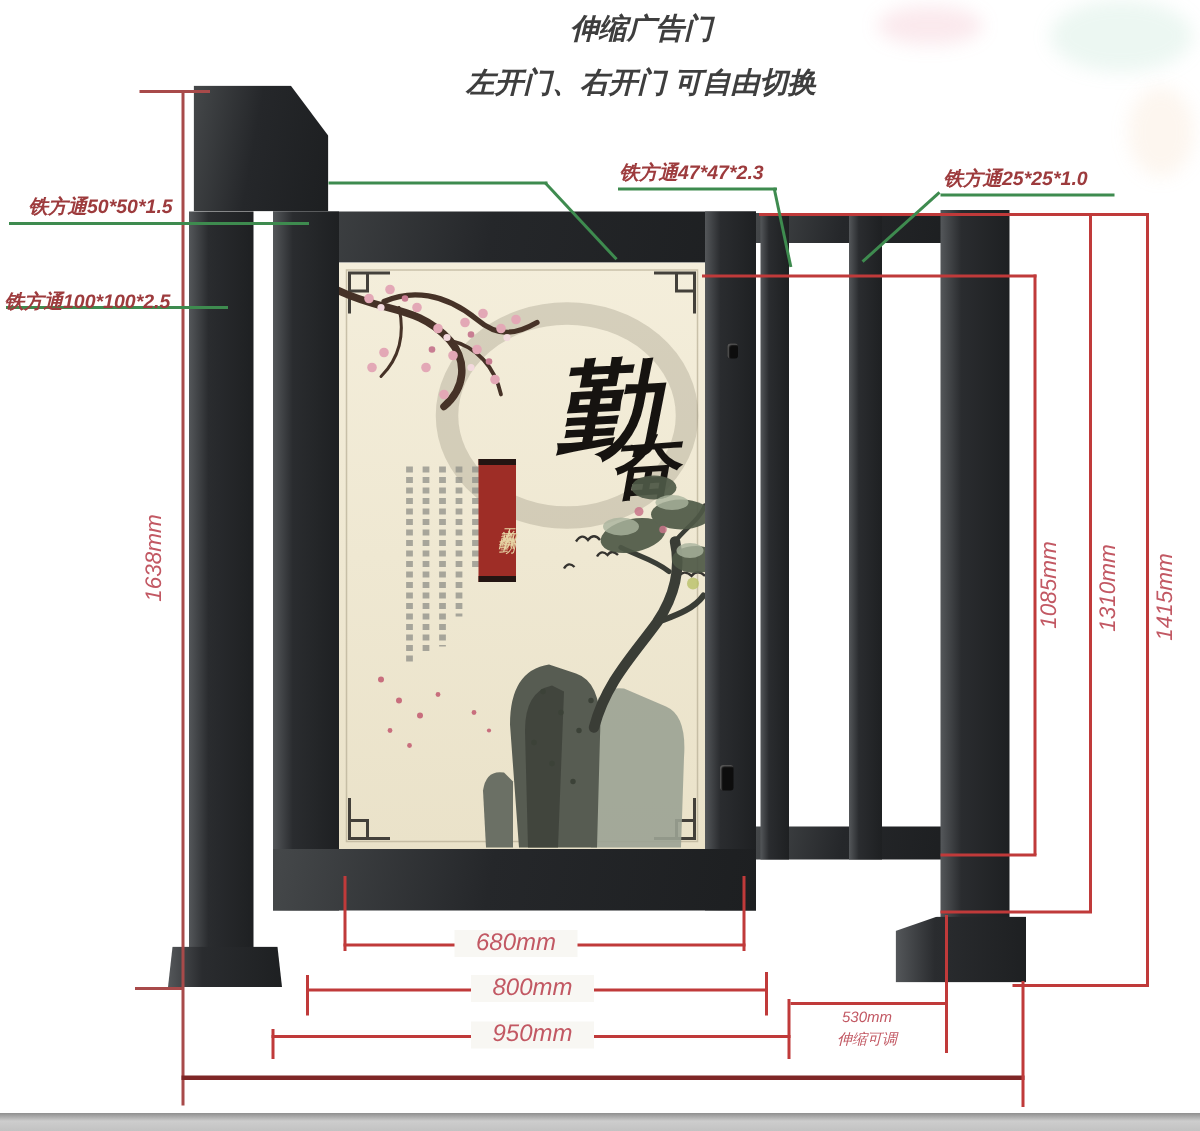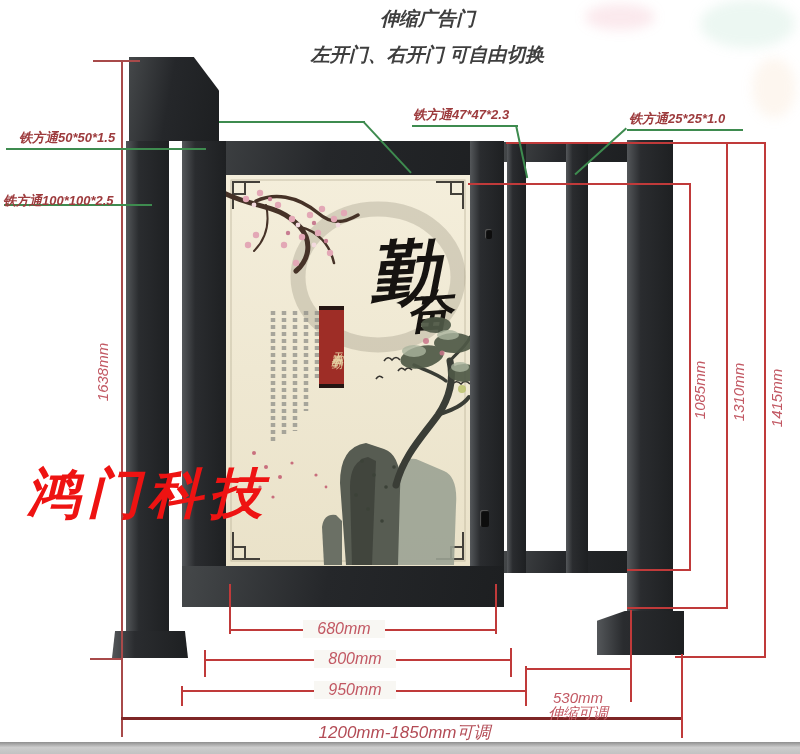--- a/index.html
+++ b/index.html
@@ -229,23 +229,21 @@
   <div class="rl rlv" style="left:681px;top:654px;height:84px;"></div>
 
   <div class="dim rot" style="left:68px;top:364px;">1638mm</div>
   <div class="dim rot" style="left:665px;top:382px;">1085mm</div>
   <div class="dim rot" style="left:704px;top:384px;">1310mm</div>
   <div class="dim rot" style="left:742px;top:390px;">1415mm</div>
 
   <div class="dim dimbg" style="left:303px;top:620px;width:76px;">680mm</div>
   <div class="dim dimbg" style="left:314px;top:650px;width:76px;">800mm</div>
   <div class="dim dimbg" style="left:314px;top:681px;width:76px;">950mm</div>
-  <div class="dim" style="left:536px;top:690px;width:84px;font-size:15px;line-height:15px;">
+  <div class="dim" style="left:536px;top:671px;width:84px;font-size:10px;line-height:15px;">
     <div>530mm</div>
     <div>伸缩可调</div>
   </div>
-  <div class="dim" style="left:282px;top:721px;width:245px;font-size:17px;color:#b34b55;font-weight:500;">1200mm-1850mm可调</div>
-
-  <div class="watermark">鸿门科技</div>
+
 
   <div class="groundbar"></div>
 
 </div>
 
 </body></html>

